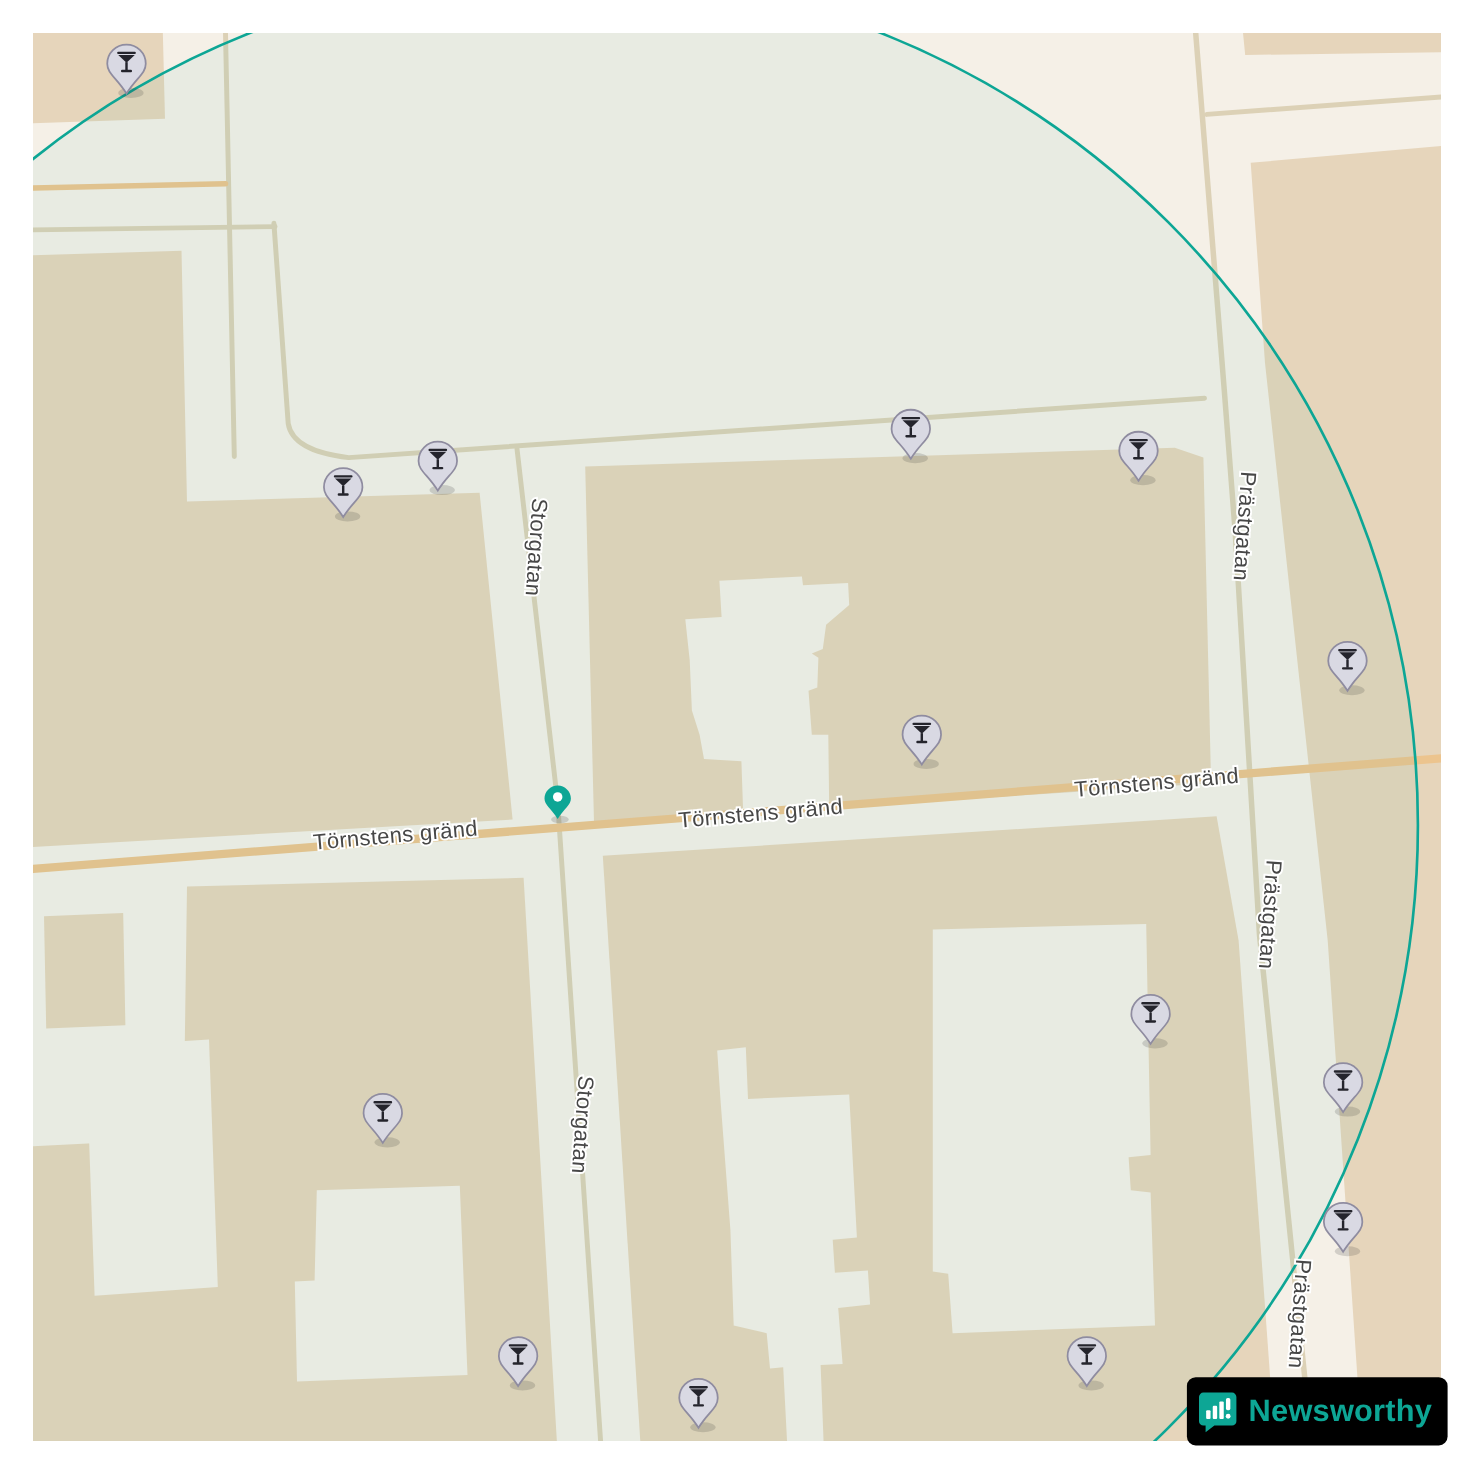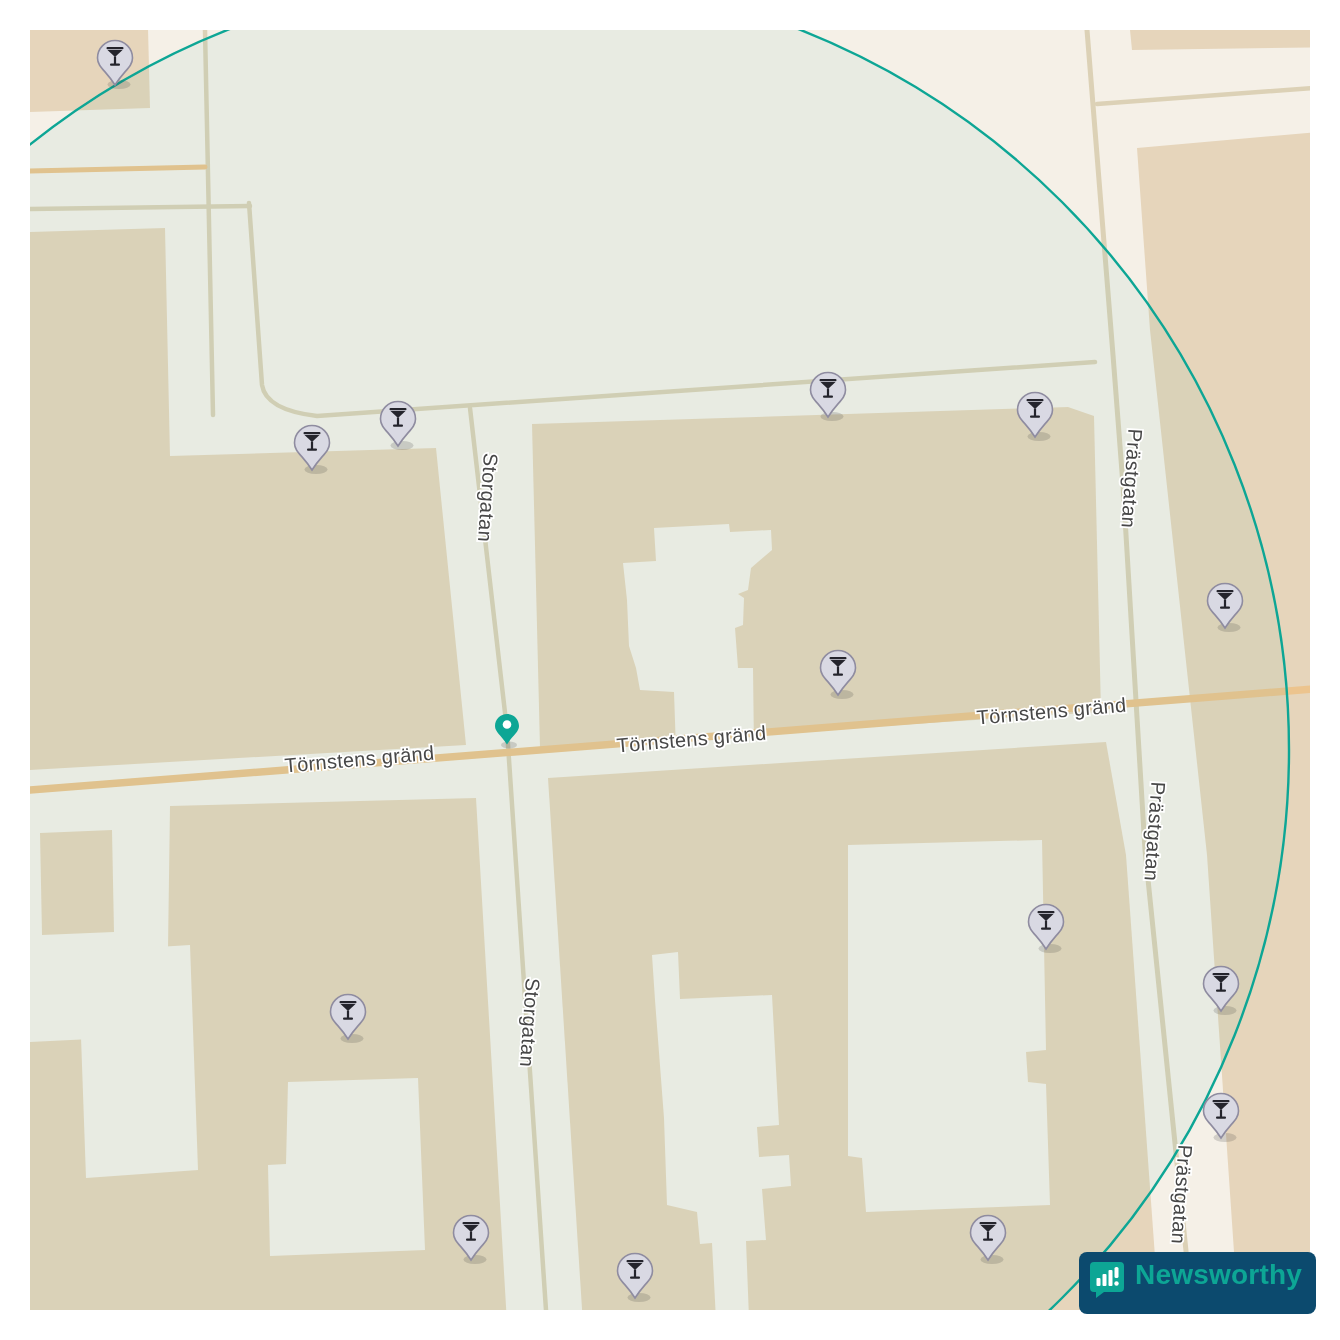--- a/index.html
+++ b/index.html
@@ -7,22 +7,22 @@
           font-family:"Liberation Sans",sans-serif;}
   .map{position:absolute;left:30px;top:30px;width:1280px;height:1280px;overflow:hidden;
        background:var(--base);cursor:grab;}
   .map svg{display:block;}
   .b{fill:var(--building);}
   .bw{fill:var(--base);}
   .rm{stroke:var(--road-minor);fill:none;stroke-linecap:round;stroke-linejoin:round;}
   .rM{stroke:var(--road-major);fill:none;stroke-linecap:round;}
   .street-label{font-family:"Liberation Sans",sans-serif;font-size:20px;fill:var(--label);
        stroke:#ffffff;stroke-width:3.5px;paint-order:stroke;text-anchor:middle;letter-spacing:.3px;}
-  .attribution{position:absolute;right:24px;bottom:26px;height:48px;display:flex;
-       gap:10px;background:#0c4a6e;border-radius:8px;padding:7px 14px 7px 10px;cursor:pointer;}
+  .attribution{position:absolute;right:24px;bottom:26px;height:48px;display:flex;align-items:center;
+       gap:10px;background:#000000;border-radius:8px;padding:7px 14px 7px 10px;cursor:pointer;}
   .attribution .wordmark{color:var(--teal);font-size:28px;font-weight:bold;letter-spacing:.2px;}
 </style>
 </head>
 <body>
 
 <div class="canvas">
   <div class="map">
     <svg width="1280" height="1280" viewBox="30 30 1280 1280" xmlns="http://www.w3.org/2000/svg">
       <defs>
         <g id="pin-cocktail">

